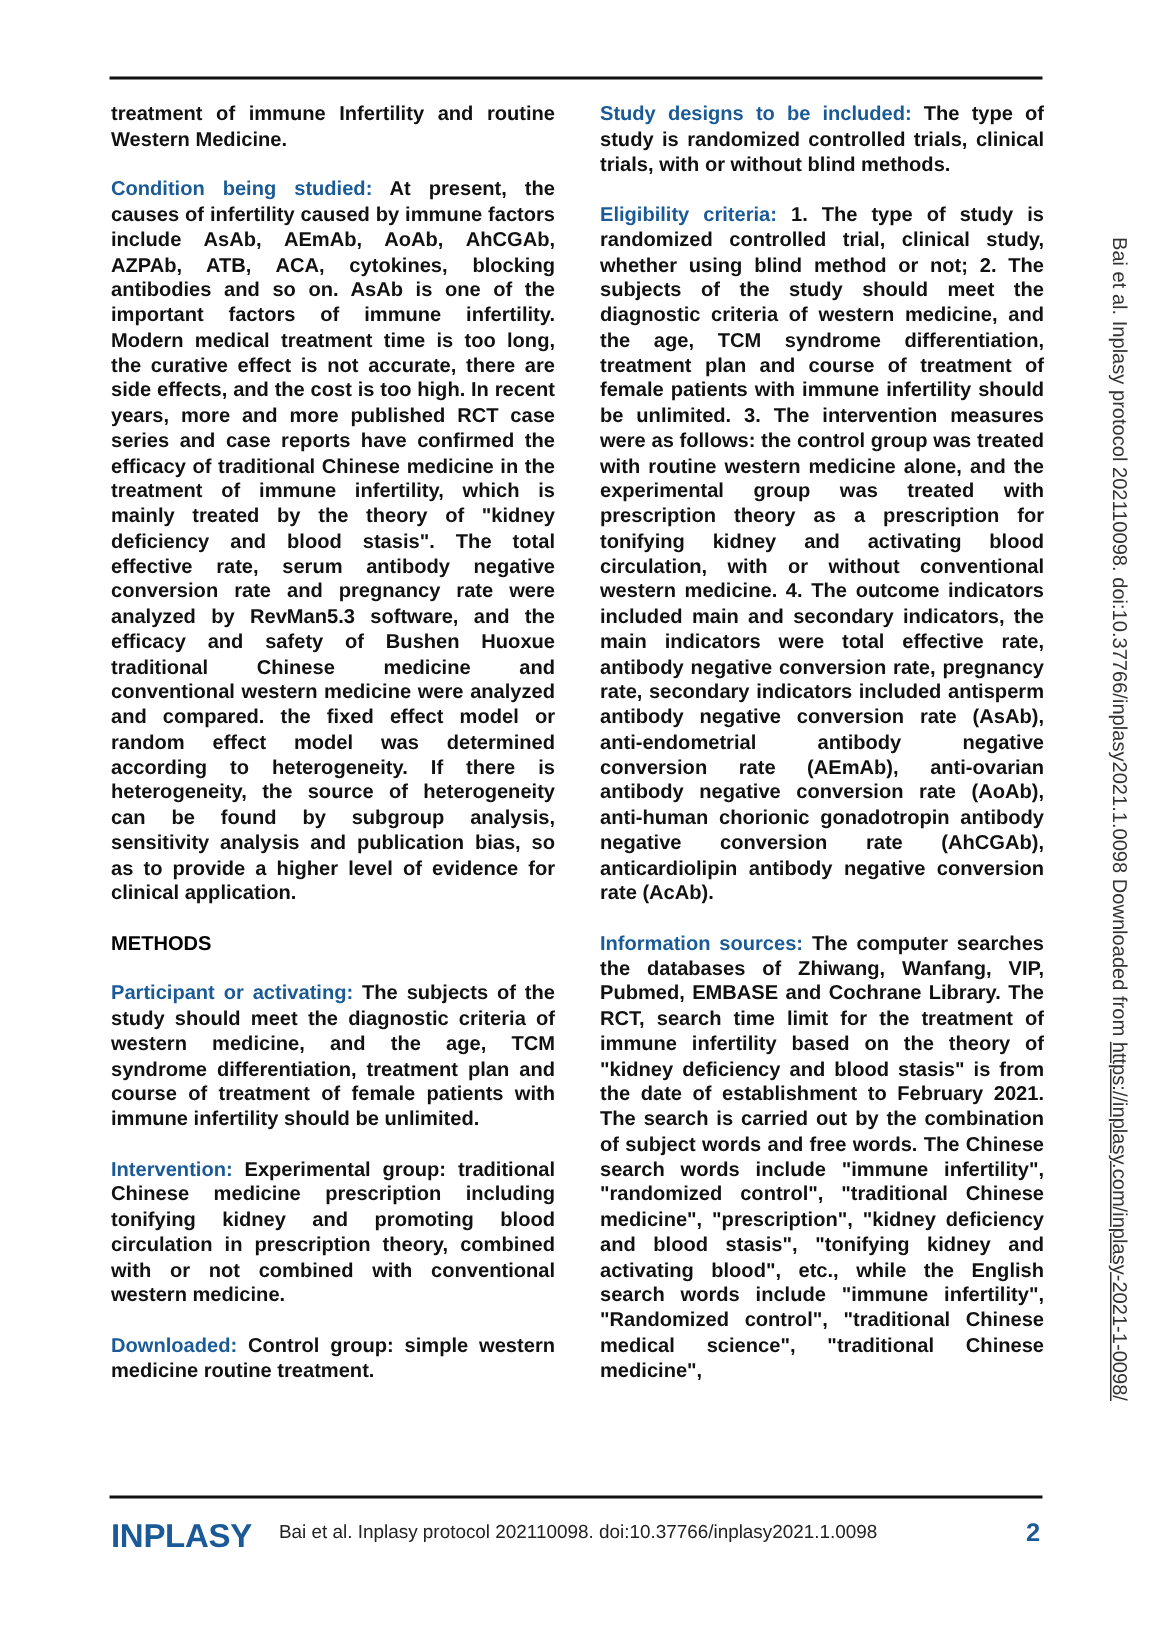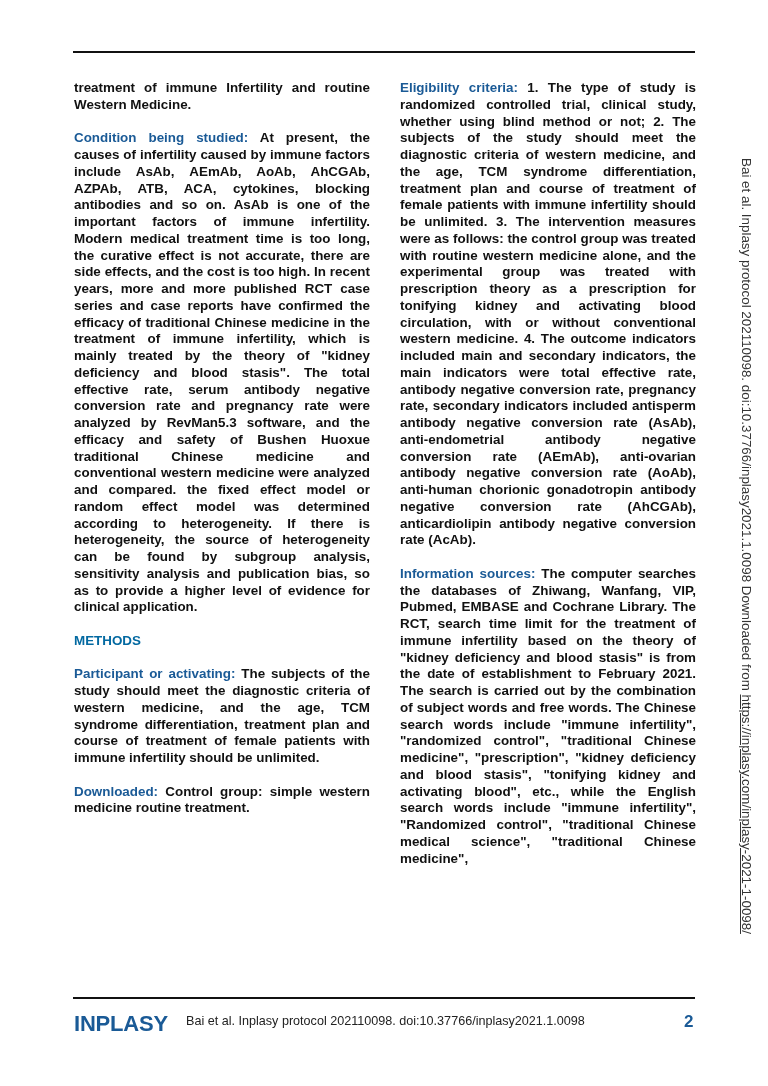--- a/index.html
+++ b/index.html
@@ -1,48 +1,50 @@
 <!DOCTYPE html>
 <html><head>
 <meta charset="utf-8">
 <style>
   html, body { margin: 0; padding: 0; background: #ffffff; }
   body { width: 768px; height: 1086px; position: relative; overflow: hidden;
          font-family: "Liberation Sans", sans-serif; color: #111; }
   .rule-top { position: absolute; left: 73px; top: 51px; width: 622px; height: 2px; background: #111; }
   .rule-bottom { position: absolute; left: 73px; top: 997px; width: 622px; height: 2px; background: #111; }
-  .col { position: absolute; top: 80px; width: 296px; font-size: 13.4px; line-height: 16.75px;
+  .col { position: absolute; top: 68px; width: 296px; font-size: 13.4px; line-height: 16.75px;
          font-weight: bold; text-align: justify; }
   .col-left { left: 74px; }
   .col-right { left: 400px; }
   .col p { margin: 0 0 16.75px 0; }
   .lbl { color: #1a5a96; }
-  .methods { color: #0369a1; }
+  .methods { color: #000000; }
   .footer-brand { position: absolute; left: 74px; top: 1011px; font-size: 22px; font-weight: bold;
                   color: #1a5a96; letter-spacing: -0.2px; }
   .footer-cite { position: absolute; left: 186px; top: 1014px; font-size: 12.6px; color: #222; }
   .footer-page { position: absolute; left: 684px; top: 1012px; font-size: 17px; font-weight: bold; color: #1a5a96; }
   .side { position: absolute; left: 754px; top: 158px; transform-origin: 0 0; transform: rotate(90deg);
           white-space: nowrap; font-size: 13.4px; color: #333; }
   .side a { color: #333; text-decoration: underline; }
 </style>
 </head>
 <body>
 
 <div class="rule-top"></div>
 
 <div class="col col-left">
   <p>treatment of immune Infertility and routine Western Medicine.</p>
   <p><span class="lbl">Condition being studied:</span><span> At present, the causes of infertility caused by immune factors include AsAb, AEmAb, AoAb, AhCGAb, AZPAb, ATB, ACA, cytokines, blocking antibodies and so on. AsAb is one of the important factors of immune infertility. Modern medical treatment time is too long, the curative effect is not accurate, there are side effects, and the cost is too high. In recent years, more and more published RCT case series and case reports have confirmed the efficacy of traditional Chinese medicine in the treatment of immune infertility, which is mainly treated by the theory of "kidney deficiency and blood stasis". The total effective rate, serum antibody negative conversion rate and pregnancy rate were analyzed by RevMan5.3 software, and the efficacy and safety of Bushen Huoxue traditional Chinese medicine and conventional western medicine were analyzed and compared. the fixed effect model or random effect model was determined according to heterogeneity. If there is heterogeneity, the source of heterogeneity can be found by subgroup analysis, sensitivity analysis and publication bias, so as to provide a higher level of evidence for clinical application.</span></p>
   <p class="methods">METHODS</p>
   <p><span class="lbl">Participant or activating:</span><span> The subjects of the study should meet the diagnostic criteria of western medicine, and the age, TCM syndrome differentiation, treatment plan and course of treatment of female patients with immune infertility should be unlimited.</span></p>
+  <p><span class="lbl">Intervention:</span><span> Experimental group: traditional Chinese medicine prescription including tonifying kidney and promoting blood circulation in prescription theory, combined with or not combined with conventional western medicine.</span></p>
   <p><span class="lbl">Downloaded:</span><span> Control group: simple western medicine routine treatment.</span></p>
 </div>
 
 <div class="col col-right">
+  <p><span class="lbl">Study designs to be included:</span><span> The type of study is randomized controlled trials, clinical trials, with or without blind methods.</span></p>
   <p><span class="lbl">Eligibility criteria:</span><span> 1. The type of study is randomized controlled trial, clinical study, whether using blind method or not; 2. The subjects of the study should meet the diagnostic criteria of western medicine, and the age, TCM syndrome differentiation, treatment plan and course of treatment of female patients with immune infertility should be unlimited. 3. The intervention measures were as follows: the control group was treated with routine western medicine alone, and the experimental group was treated with prescription theory as a prescription for tonifying kidney and activating blood circulation, with or without conventional western medicine. 4. The outcome indicators included main and secondary indicators, the main indicators were total effective rate, antibody negative conversion rate, pregnancy rate, secondary indicators included antisperm antibody negative conversion rate (AsAb), anti-endometrial antibody negative conversion rate (AEmAb), anti-ovarian antibody negative conversion rate (AoAb), anti-human chorionic gonadotropin antibody negative conversion rate (AhCGAb), anticardiolipin antibody negative conversion rate (AcAb).</span></p>
   <p><span class="lbl">Information sources:</span><span> The computer searches the databases of Zhiwang, Wanfang, VIP, Pubmed, EMBASE and Cochrane Library. The RCT, search time limit for the treatment of immune infertility based on the theory of "kidney deficiency and blood stasis" is from the date of establishment to February 2021. The search is carried out by the combination of subject words and free words. The Chinese search words include "immune infertility", "randomized control", "traditional Chinese medicine", "prescription", "kidney deficiency and blood stasis", "tonifying kidney and activating blood", etc., while the English search words include "immune infertility", "Randomized control", "traditional Chinese medical science", "traditional Chinese medicine",</span></p>
 </div>
 
 <div class="rule-bottom"></div>
 <div class="footer-brand">INPLASY</div>
 <div class="footer-cite">Bai et al. Inplasy protocol 202110098. doi:10.37766/inplasy2021.1.0098</div>
 <div class="footer-page">2</div>
 
 <div class="side"><span>Bai et al. Inplasy protocol 202110098. doi:10.37766/inplasy2021.1.0098 Downloaded from </span><a>https://inplasy.com/inplasy-2021-1-0098/</a></div>

